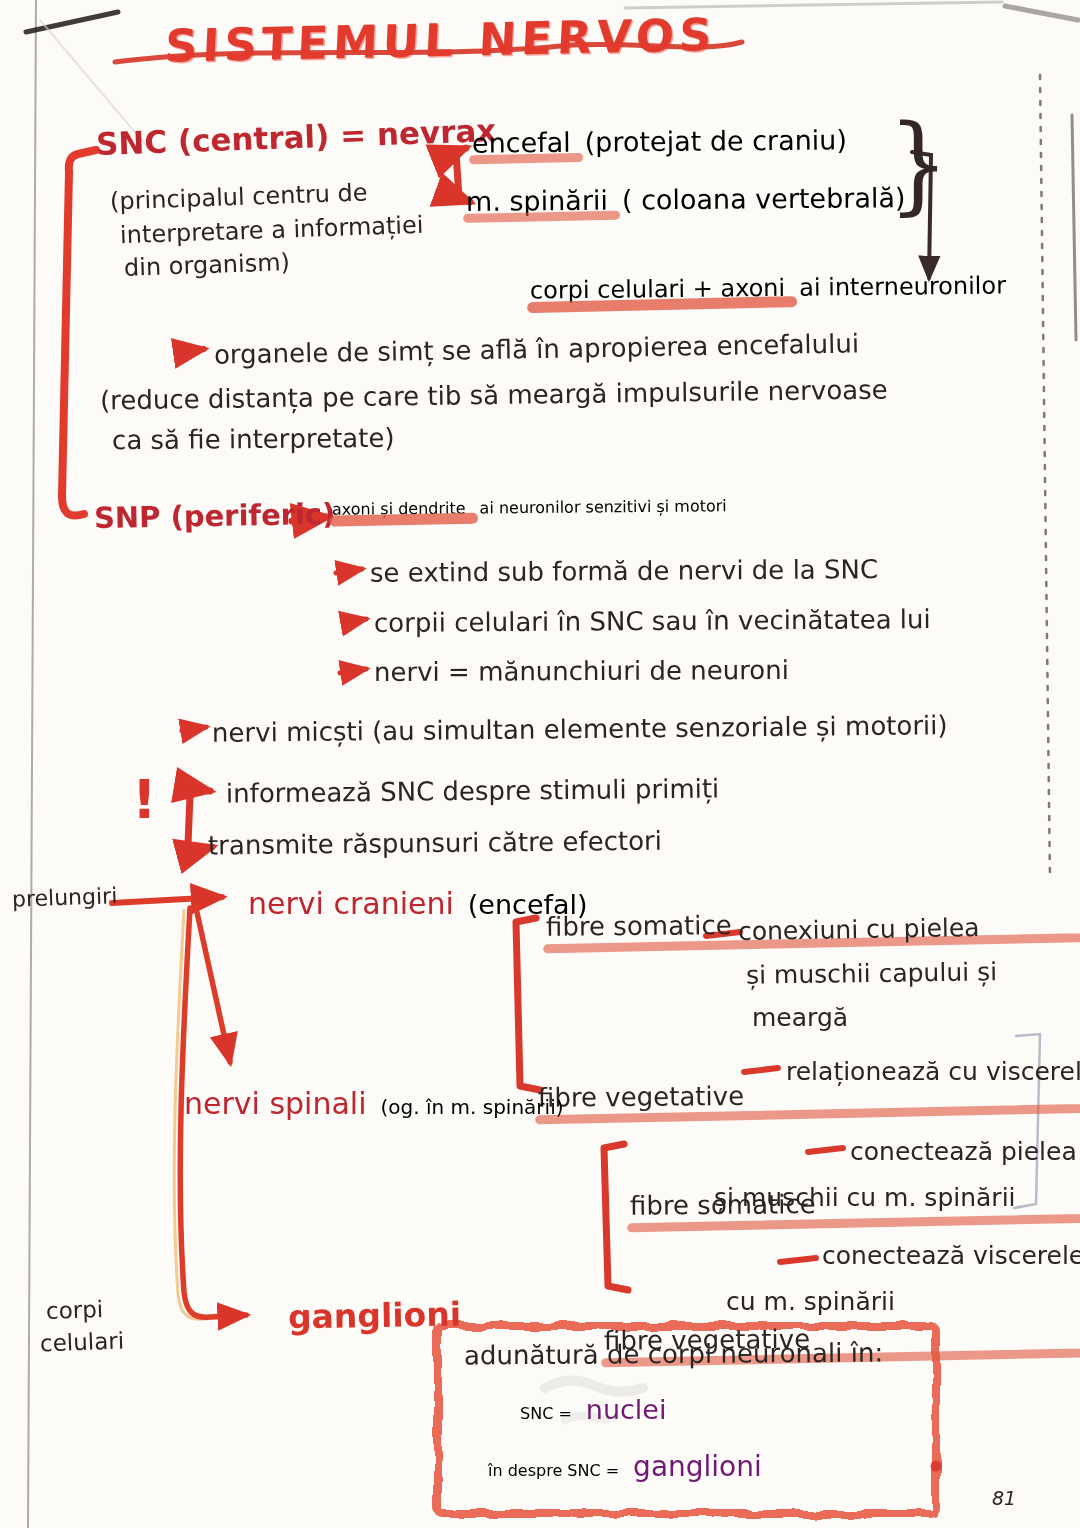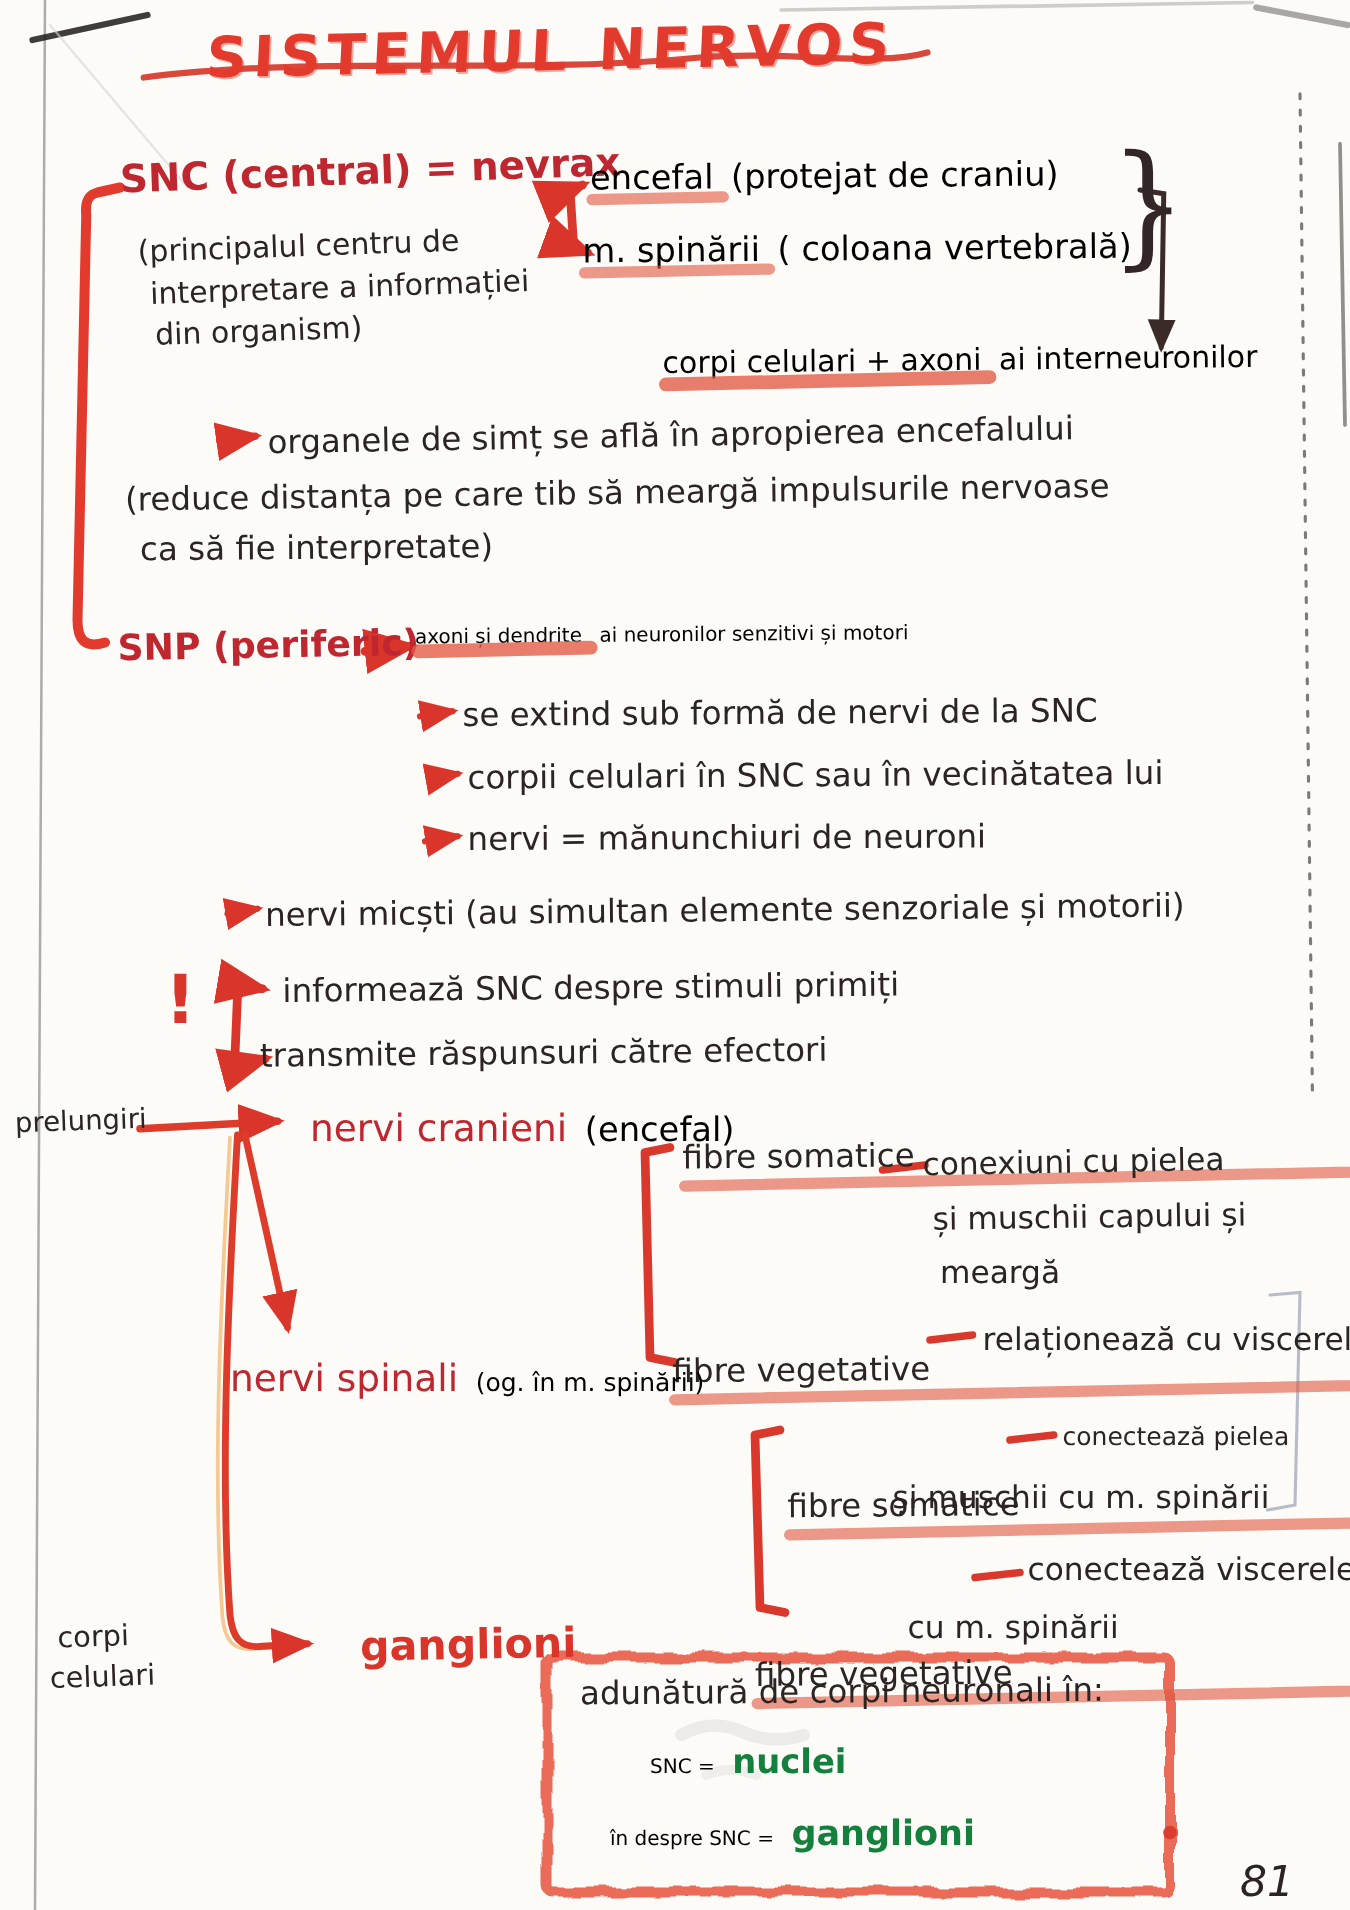--- a/index.html
+++ b/index.html
@@ -2,21 +2,21 @@
 <html><head>
 <meta charset="utf-8">
 <style>
   html,body{margin:0;padding:0;background:#e9e7e3}
   .paper{position:relative;width:1080px;height:1528px;background:#fcfbf8;overflow:hidden;
          font-family:"DejaVu Sans",sans-serif}
   .t{position:absolute;white-space:nowrap;color:#2b2422;font-size:26px;line-height:1.1;z-index:2}
   .line{position:absolute;white-space:nowrap;display:flex;gap:14px;align-items:baseline;z-index:2}
   .red{color:#d9352a}
   .pen{color:#bf2730}
-  .dred{color:#15803d;font-weight:bold}
+  .dred{color:#701a75;font-weight:normal}
   .title{font-size:45px;font-weight:800;color:#e23a2c;letter-spacing:5px;
          text-shadow:1.5px 1.5px 0 rgba(226,58,44,.45);transform:rotate(-1.2deg) skewX(-4deg)}
   .u{position:relative}
   .u::after{content:"";position:absolute;left:-3px;right:-12px;bottom:-5px;height:9px;
             background:#e25a44;opacity:.62;border-radius:6px;transform:rotate(-0.7deg)}
   .u2::after{height:11px;opacity:.78;bottom:-7px}
   .brace{font-family:"DejaVu Serif",serif;font-weight:400;color:#332626;transform:scaleY(1.12)}
   .excl{font-size:54px;font-weight:800;color:#d9352a}
   svg.overlay{position:absolute;left:0;top:0;z-index:1;pointer-events:none}
 </style>
@@ -157,36 +157,36 @@
 
   <div class="t u" style="left:538px;top:1050px;transform:rotate(-0.5deg)">fibre vegetative</div>
   <div class="t" style="left:786px;top:1058px;font-size:25px">relaționează cu viscerele</div>
 
   <div class="line" style="left:184px;top:1086px">
     <span class="pen" style="font-size:30px;font-weight:400">nervi spinali</span>
     <span style="font-size:20px">(og. în m. spinării)</span>
   </div>
 
   <div class="t u" style="left:630px;top:1130px;transform:rotate(-0.5deg)">fibre somatice</div>
-  <div class="t" style="left:850px;top:1138px;font-size:20px">conectează pielea</div>
+  <div class="t" style="left:850px;top:1138px;font-size:25px">conectează pielea</div>
   <div class="t" style="left:714px;top:1184px;font-size:25px">și muschii cu m. spinării</div>
 
   <div class="t u" style="left:604px;top:1236px;transform:rotate(-0.5deg)">fibre vegetative</div>
   <div class="t" style="left:822px;top:1242px;font-size:25px">conectează viscerele</div>
   <div class="t" style="left:726px;top:1288px;font-size:25px">cu m. spinării</div>
 
   <div class="t" style="left:46px;top:1298px;font-size:23px;transform:rotate(-2deg)">corpi</div>
   <div class="t" style="left:40px;top:1330px;font-size:23px;transform:rotate(-2deg)">celulari</div>
   <div class="t red" style="left:288px;top:1298px;font-size:33px;font-weight:600;transform:rotate(-1deg)">ganglioni</div>
 
   <div class="t" style="left:464px;top:1340px;transform:rotate(-0.4deg)">adunătură de corpi neuronali în:</div>
   <div class="line" style="left:520px;top:1394px">
     <span>SNC =</span>
     <span class="dred" style="font-size:27px">nuclei</span>
   </div>
   <div class="line" style="left:488px;top:1450px">
     <span>în despre SNC =</span>
     <span class="dred" style="font-size:28px">ganglioni</span>
   </div>
 
-  <div class="t" style="left:992px;top:1488px;font-size:34px;font-style:italic">81</div>
+  <div class="t" style="left:992px;top:1488px;font-size:19px;font-style:italic">81</div>
 
 </div>
 
 </body></html>

